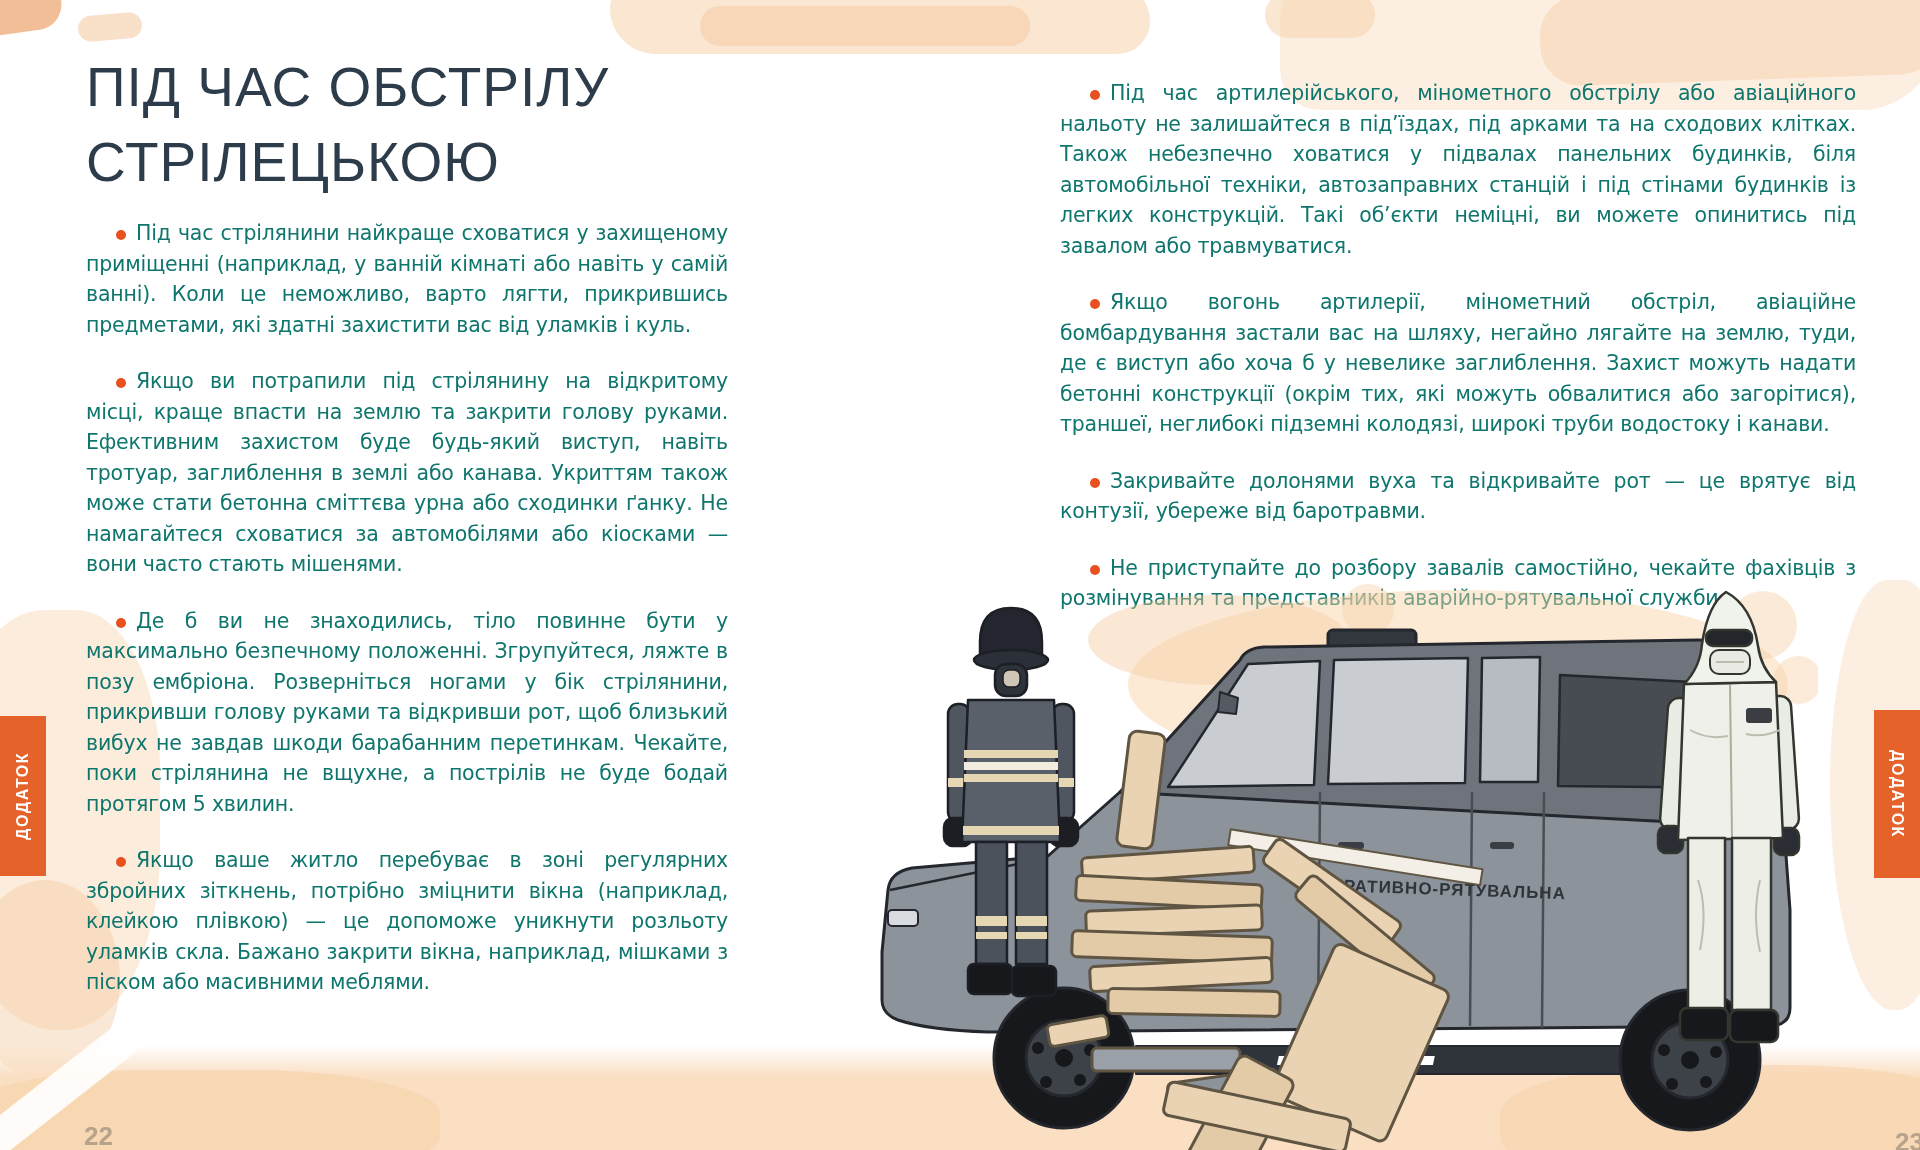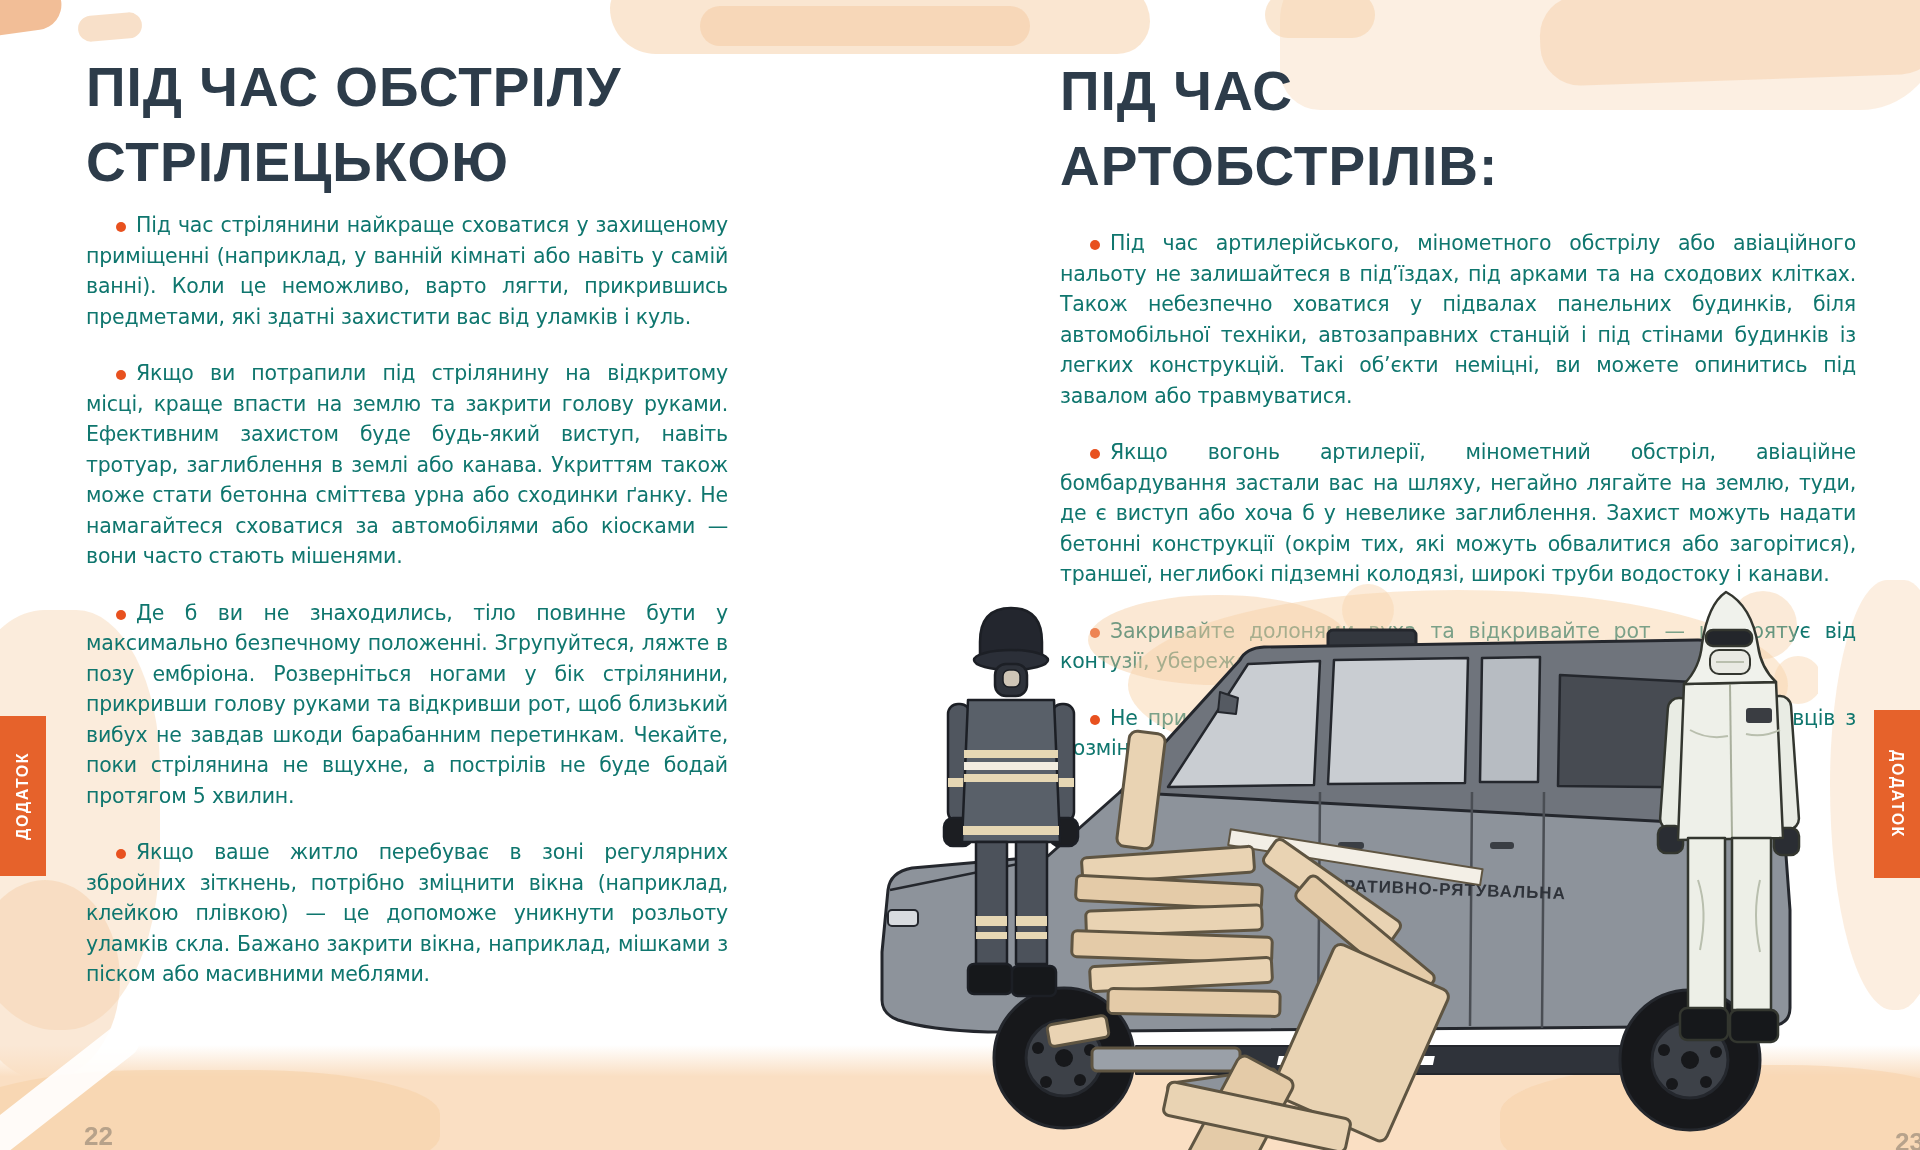--- a/index.html
+++ b/index.html
@@ -34,24 +34,24 @@
   .tab span{
     font-family:"Liberation Sans",sans-serif;font-weight:bold;font-size:16px;letter-spacing:1.5px;
     writing-mode:vertical-rl;white-space:nowrap;
   }
   .tab-left span{transform:rotate(180deg);}
   
   .col{position:absolute;z-index:3;}
   .col-left{left:86px;top:50px;width:642px;}
   .col-right{left:1060px;top:54px;width:796px;}
   .sec-title{
-    font-family:"Liberation Sans","DejaVu Sans",sans-serif;font-weight:700;
+    font-family:"Liberation Sans","DejaVu Sans",sans-serif;font-weight:400;
     color:#2d3c4a;font-size:55px;line-height:75px;letter-spacing:1px;
   }
-  .col-left .body-text{margin-top:10px;}
+  .col-left .body-text{margin-top:18px;}
   .col-right .body-text{margin-top:24px;}
   .body-text p{
     margin:0 0 26px 0;font-size:20.5px;line-height:30.5px;color:#0f766e;
     text-align:justify;text-indent:30px;letter-spacing:-0.2px;
   }
   .dot{
     display:inline-block;width:10px;height:10px;border-radius:50%;
     background:#e8511f;margin-right:10px;vertical-align:baseline;
   }
   
@@ -91,24 +91,20 @@
     </div>
     <div class="body-text">
       <p><span class="dot"></span><span>Під час стрілянини найкраще сховатися у захищеному приміщенні (наприклад, у ванній кімнаті або навіть у самій ванні). Коли це неможливо, варто лягти, прикрившись предметами, які здатні захистити вас від уламків і куль.</span></p>
       <p><span class="dot"></span><span>Якщо ви потрапили під стрілянину на відкритому місці, краще впасти на землю та закрити голову руками. Ефективним захистом буде будь-який виступ, навіть тротуар, заглиблення в землі або канава. Укриттям також може стати бетонна сміттєва урна або сходинки ґанку. Не намагайтеся сховатися за автомобілями або кіосками — вони часто стають мішенями.</span></p>
       <p><span class="dot"></span><span>Де б ви не знаходились, тіло повинне бути у максимально безпечному положенні. Згрупуйтеся, ляжте в позу ембріона. Розверніться ногами у бік стрілянини, прикривши голову руками та відкривши рот, щоб близький вибух не завдав шкоди барабанним перетинкам. Чекайте, поки стрілянина не вщухне, а пострілів не буде бодай протягом 5 хвилин.</span></p>
       <p><span class="dot"></span><span>Якщо ваше житло перебуває в зоні регулярних збройних зіткнень, потрібно зміцнити вікна (наприклад, клейкою плівкою) — це допоможе уникнути розльоту уламків скла. Бажано закрити вікна, наприклад, мішками з піском або масивними меблями.</span></p>
     </div>
   </div>
 
   <div class="col col-right">
-    <div class="sec-title">
-      <div>ПІД ЧАС</div>
-      <div>АРТОБСТРІЛІВ:</div>
-    </div>
     <div class="body-text">
       <p><span class="dot"></span><span>Під час артилерійського, мінометного обстрілу або авіаційного нальоту не залишайтеся в під’їздах, під арками та на сходових клітках. Також небезпечно ховатися у підвалах панельних будинків, біля автомобільної техніки, автозаправних станцій і під стінами будинків із легких конструкцій. Такі об’єкти неміцні, ви можете опинитись під завалом або травмуватися.</span></p>
       <p><span class="dot"></span><span>Якщо вогонь артилерії, мінометний обстріл, авіаційне бомбардування застали вас на шляху, негайно лягайте на землю, туди, де є виступ або хоча б у невелике заглиблення. Захист можуть надати бетонні конструкції (окрім тих, які можуть обвалитися або загорітися), траншеї, неглибокі підземні колодязі, широкі труби водостоку і канави.</span></p>
       <p><span class="dot"></span><span>Закривайте долонями вуха та відкривайте рот — це врятує від контузії, убереже від баротравми.</span></p>
       <p><span class="dot"></span><span>Не приступайте до розбору завалів самостійно, чекайте фахівців з розмінування та представників аварійно-рятувальної служби.</span></p>
     </div>
   </div>
 
   <svg id="illu" width="950" height="570" viewBox="0 0 950 570">
 

